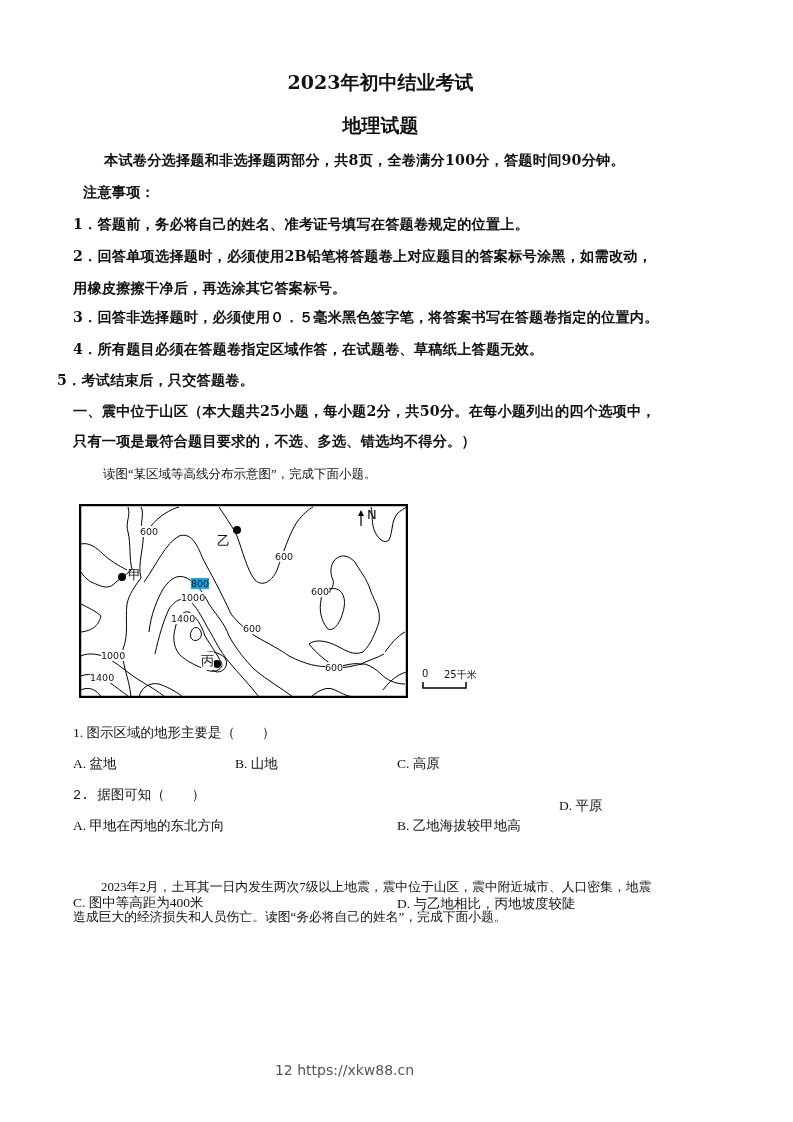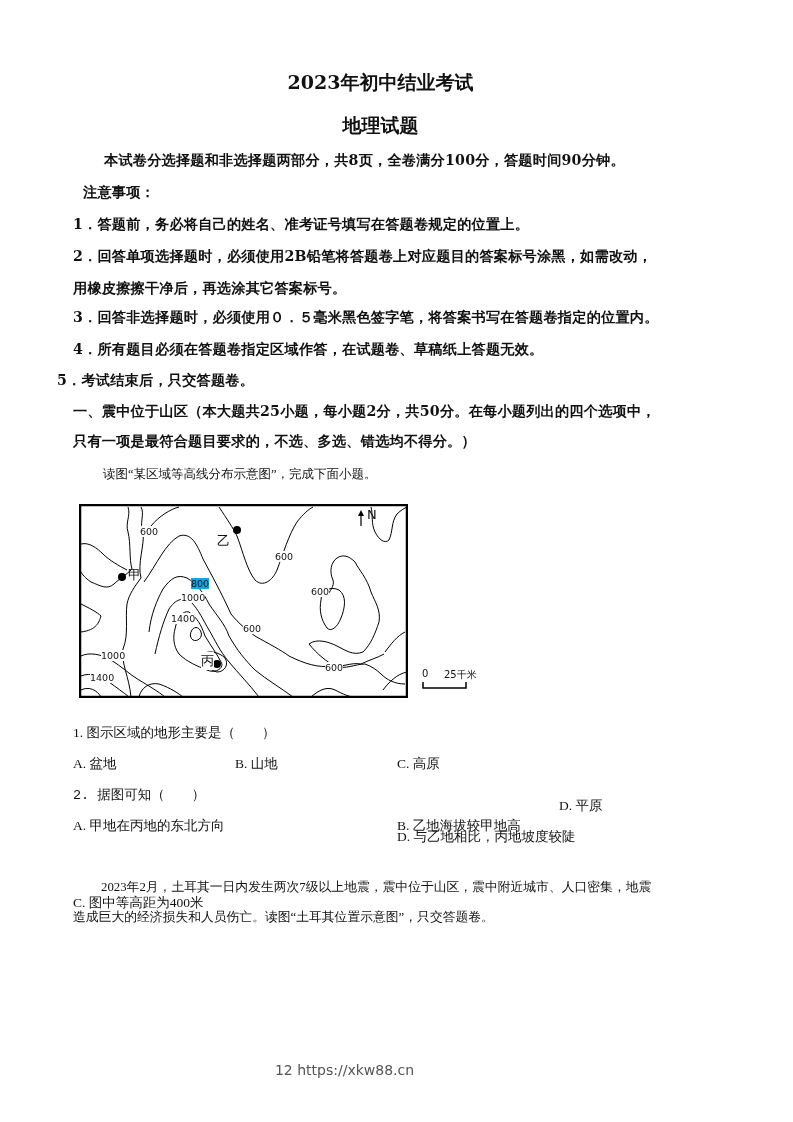--- a/index.html
+++ b/index.html
@@ -110,23 +110,23 @@
   <div class="abs light" style="left:73px; top:724px;">1. 图示区域的地形主要是（　　）</div>
   <div class="abs light" style="left:73px; top:755px;">A.  盆地</div>
   <div class="abs light" style="left:235px; top:755px;">B.  山地</div>
   <div class="abs light" style="left:397px; top:755px;">C.  高原</div>
   <div class="abs light" style="left:559px; top:749px;margin-top:48px;">D.  平原</div>
 
   <div class="abs light" style="left:73px; top:786px;font-family:Liberation Mono, monospace;">2. 据图可知（　　）</div>
   <div class="abs light" style="left:73px; top:817px;">A.  甲地在丙地的东北方向</div>
   <div class="abs light" style="left:397px; top:817px;">B.  乙地海拔较甲地高</div>
   <div class="abs light" style="left:73px; top:894px;">C.  图中等高距为400米</div>
-  <div class="abs light" style="left:397px; top:828px;font-family:Liberation Serif, serif;">D.  与乙地相比，丙地坡度较陡</div>
+  <div class="abs light" style="left:397px; top:895px;font-family:Liberation Serif, serif;">D.  与乙地相比，丙地坡度较陡</div>
 
   <div class="abs light" style="left:101px; top:879px; font-size:12.8px;">2023年2月，土耳其一日内发生两次7级以上地震，震中位于山区，震中附近城市、人口密集，地震</div>
-  <div class="abs light" style="left:73px; top:909px; font-size:12.8px;">造成巨大的经济损失和人员伤亡。读图“土耳其位置示意图”，只交答题卷。</div>
+  <div class="abs light" style="left:73px; top:909px; font-size:12.8px;">造成巨大的经济损失和人员伤亡。读图“务必将自己的姓名”，完成下面小题。</div>
 
   <div class="abs footer">
     <span>12</span>
     <span>https://xkw88.cn</span>
   </div>
 
 </div>
 
 </body></html>

